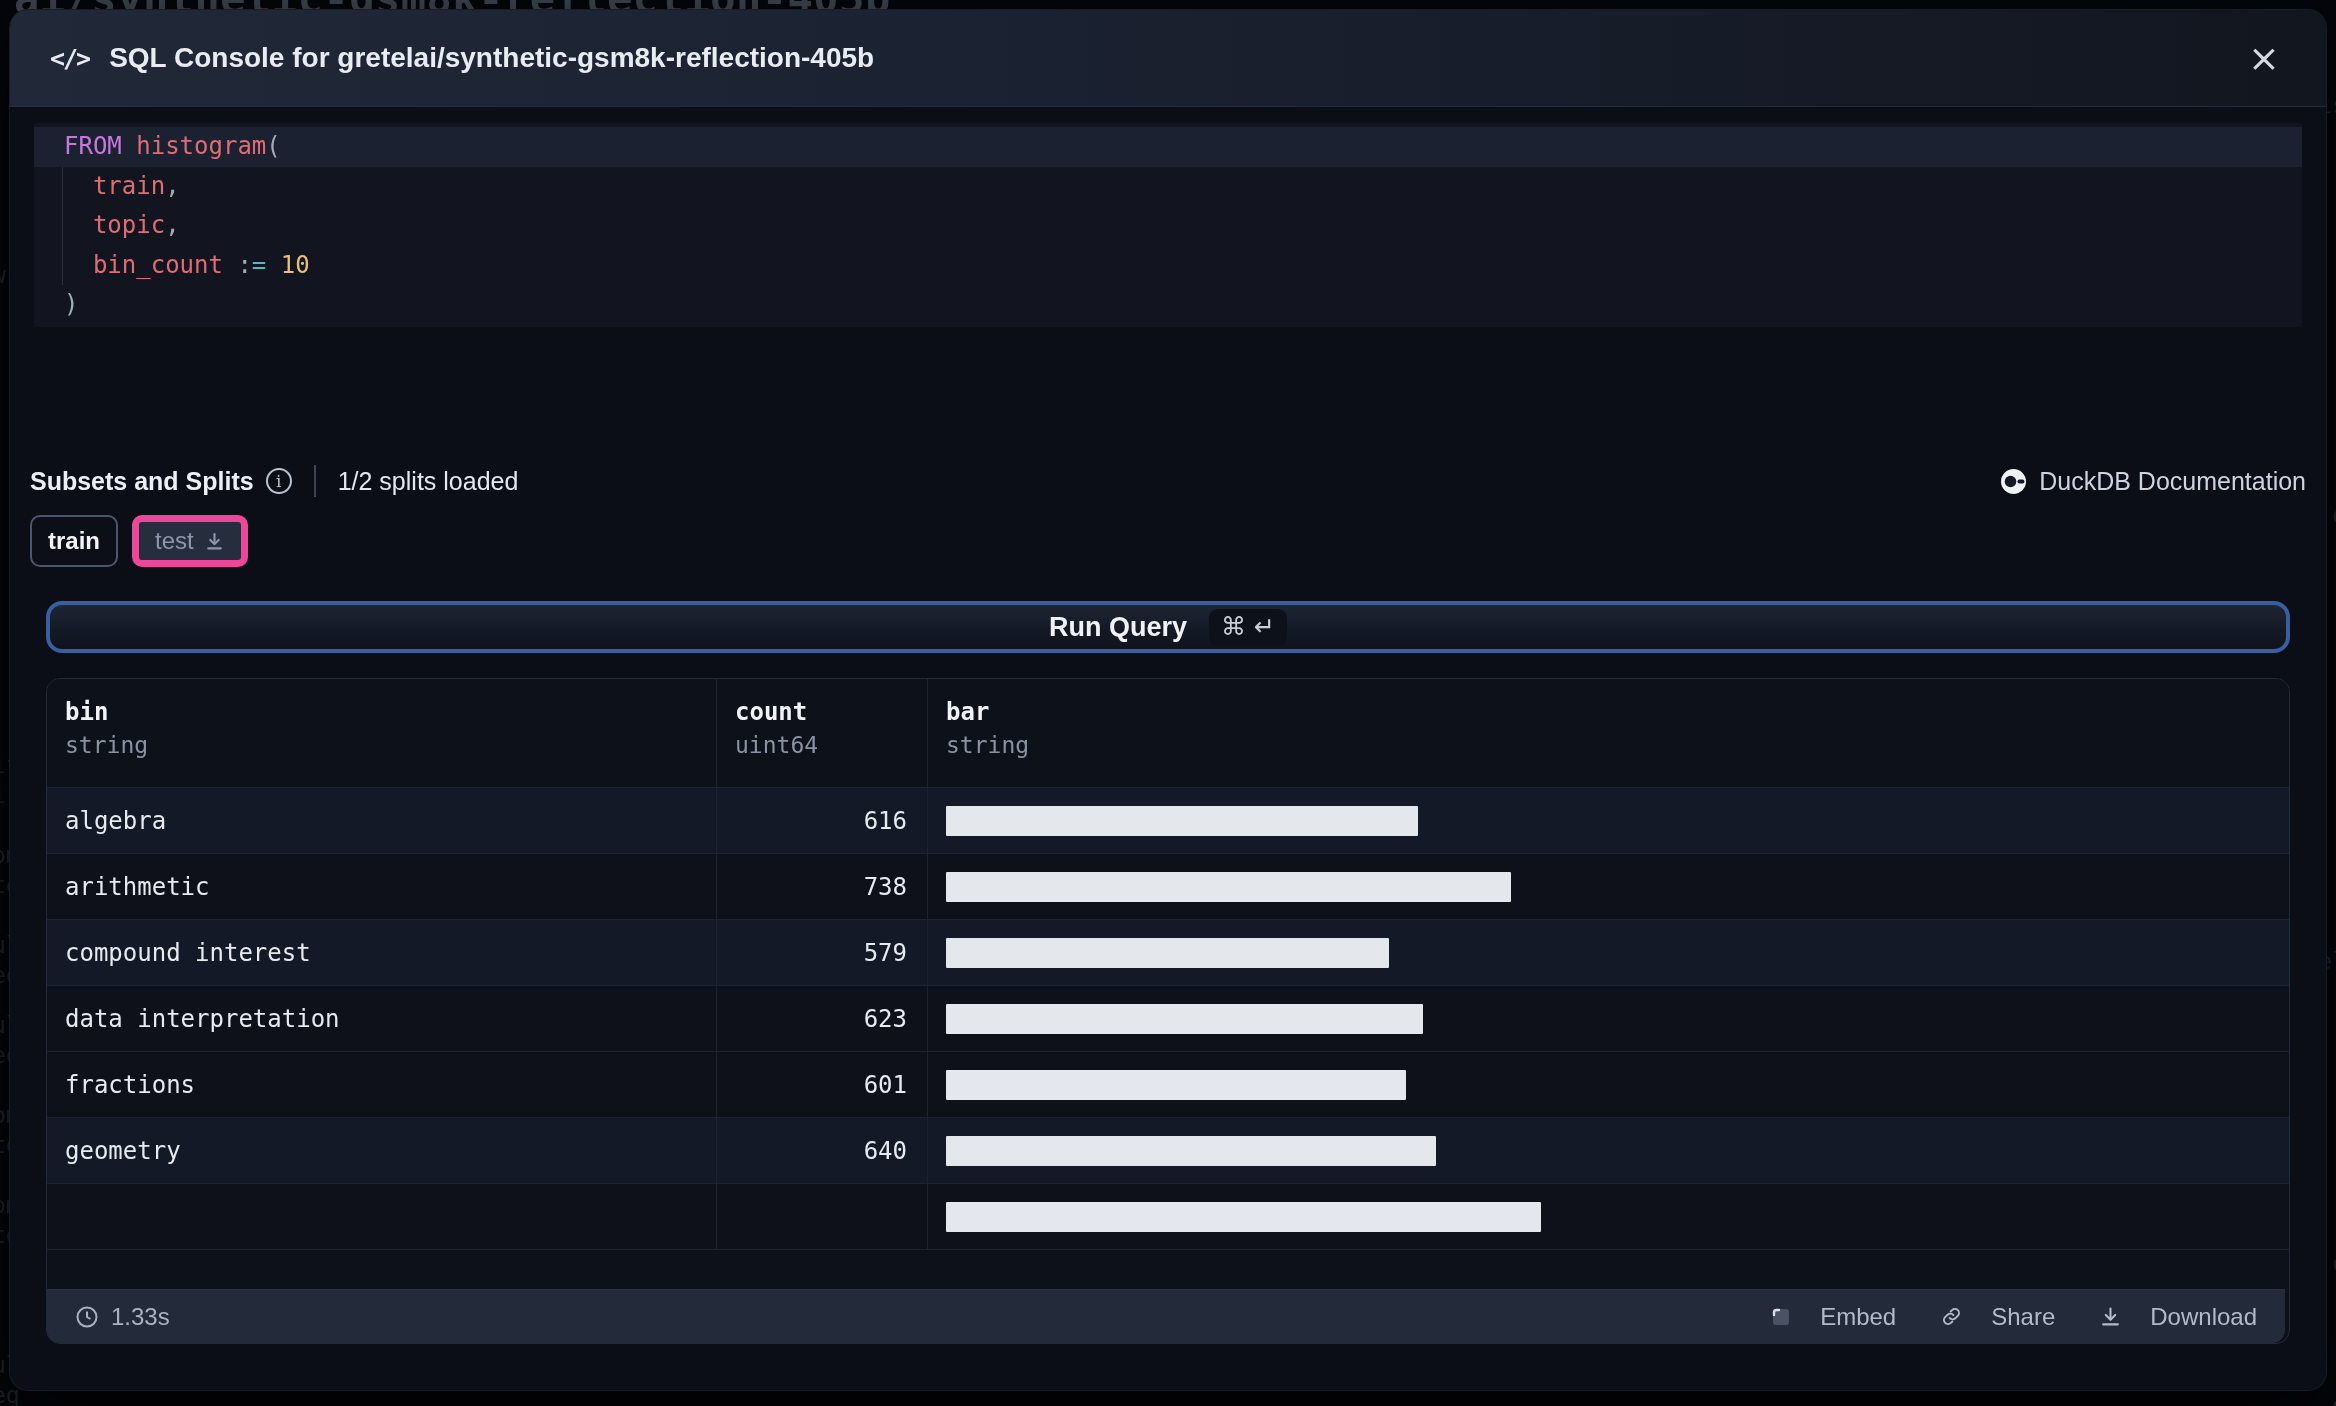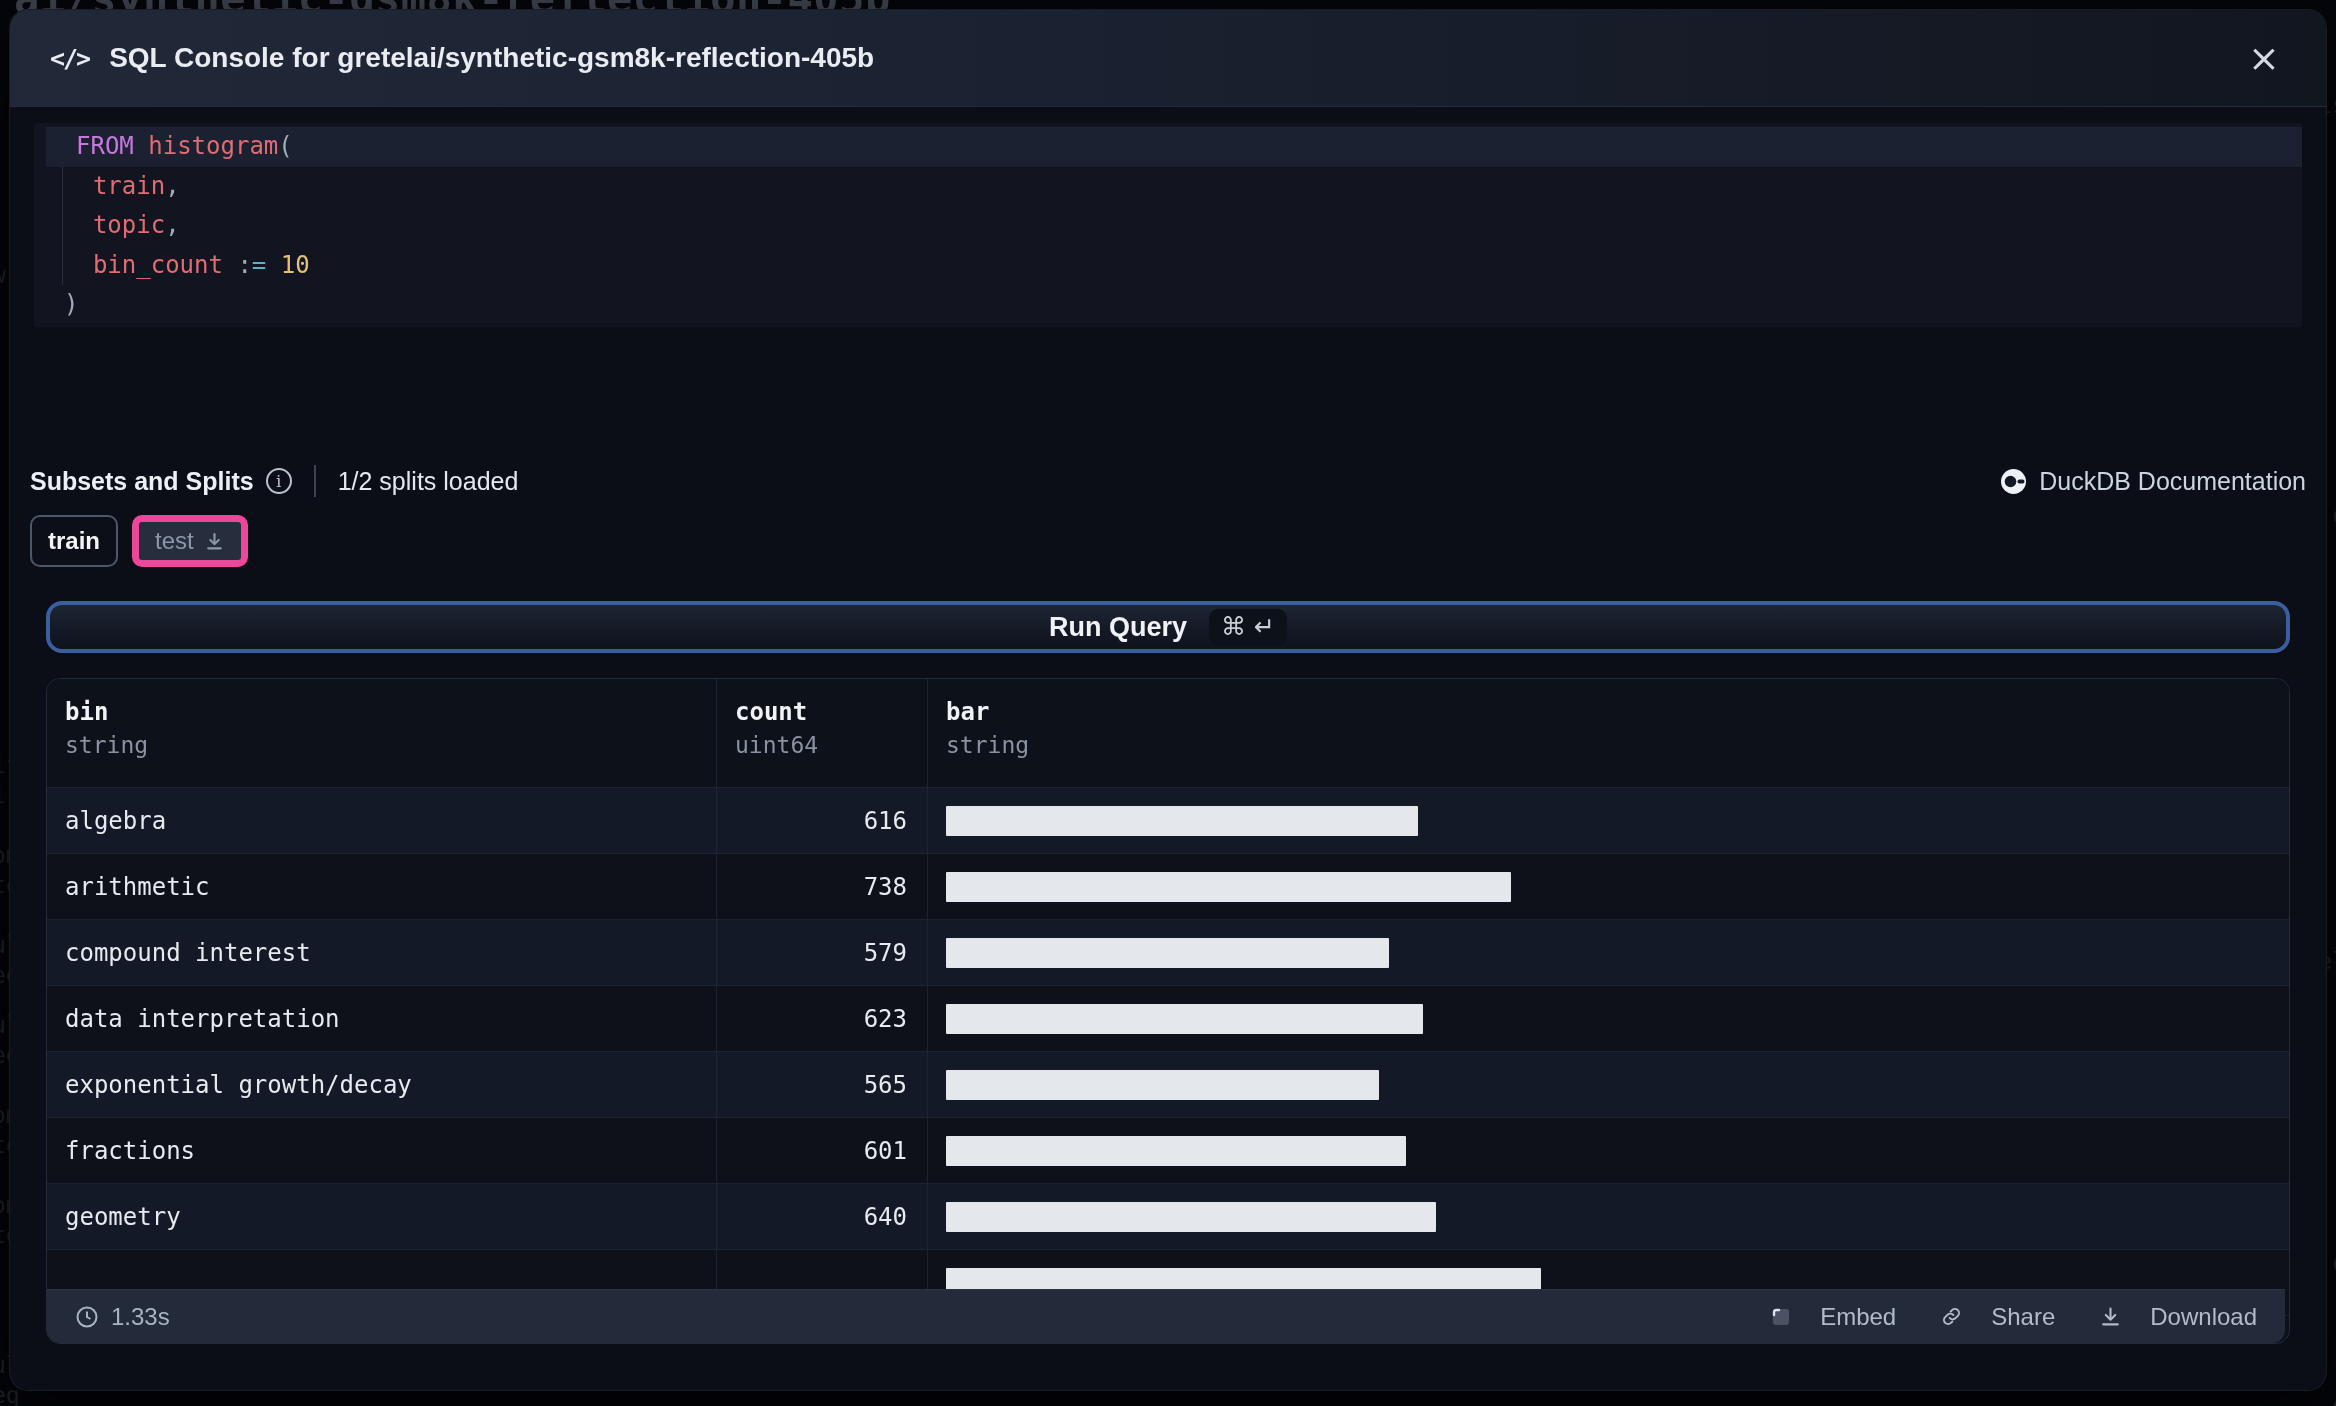--- a/index.html
+++ b/index.html
@@ -46,21 +46,21 @@
     font-size:38px; line-height:44px; text-align:center; cursor:pointer;
     font-family:"DejaVu Sans", sans-serif; padding:0;
   }
   
   .editor {
     margin:16px 24px 0; height:204px; background:#12151f;
     font-family:"DejaVu Sans Mono", monospace; font-size:24px;
     padding-top:4px; position:relative; border-radius:2px;
   }
   .code-line { height:39.5px; line-height:39.5px; padding-left:30px; white-space:pre; }
-  .code-line.active { background:#1b2130;margin-left:12px; }
+  .code-line.active { background:#1b2130; }
   .indent-guide { position:absolute; left:28px; top:44px; width:1px; height:118px; background:#2a3040; }
   .tok-kw { color:#c678dd; }
   .tok-name { color:#e06c75; }
   .tok-punct { color:#a3abb9; }
   .tok-op { color:#56b6c2; }
   .tok-num { color:#e5c07b; }
   .tok-plain { color:#c5ccd8; }
   
   .section { padding:0 20px; }
   .subsets-row { margin-top:138px; display:flex; align-items:center; }
@@ -244,27 +244,20 @@
           <div class="count-cell">579</div>
           <div class="bar-cell">
             <div class="bar" style="width: 33.47%;"></div>
           </div>
         </div>
         <div class="t-row d-row even">
           <div class="bin-cell">data interpretation</div>
           <div class="count-cell">623</div>
           <div class="bar-cell">
             <div class="bar" style="width: 36.01%;"></div>
-          </div>
-        </div>
-        <div class="t-row d-row odd">
-          <div class="bin-cell">exponential growth/decay</div>
-          <div class="count-cell">565</div>
-          <div class="bar-cell">
-            <div class="bar" style="width: 32.66%;"></div>
           </div>
         </div>
         <div class="t-row d-row even">
           <div class="bin-cell">fractions</div>
           <div class="count-cell">601</div>
           <div class="bar-cell">
             <div class="bar" style="width: 34.74%;"></div>
           </div>
         </div>
         <div class="t-row d-row odd">

